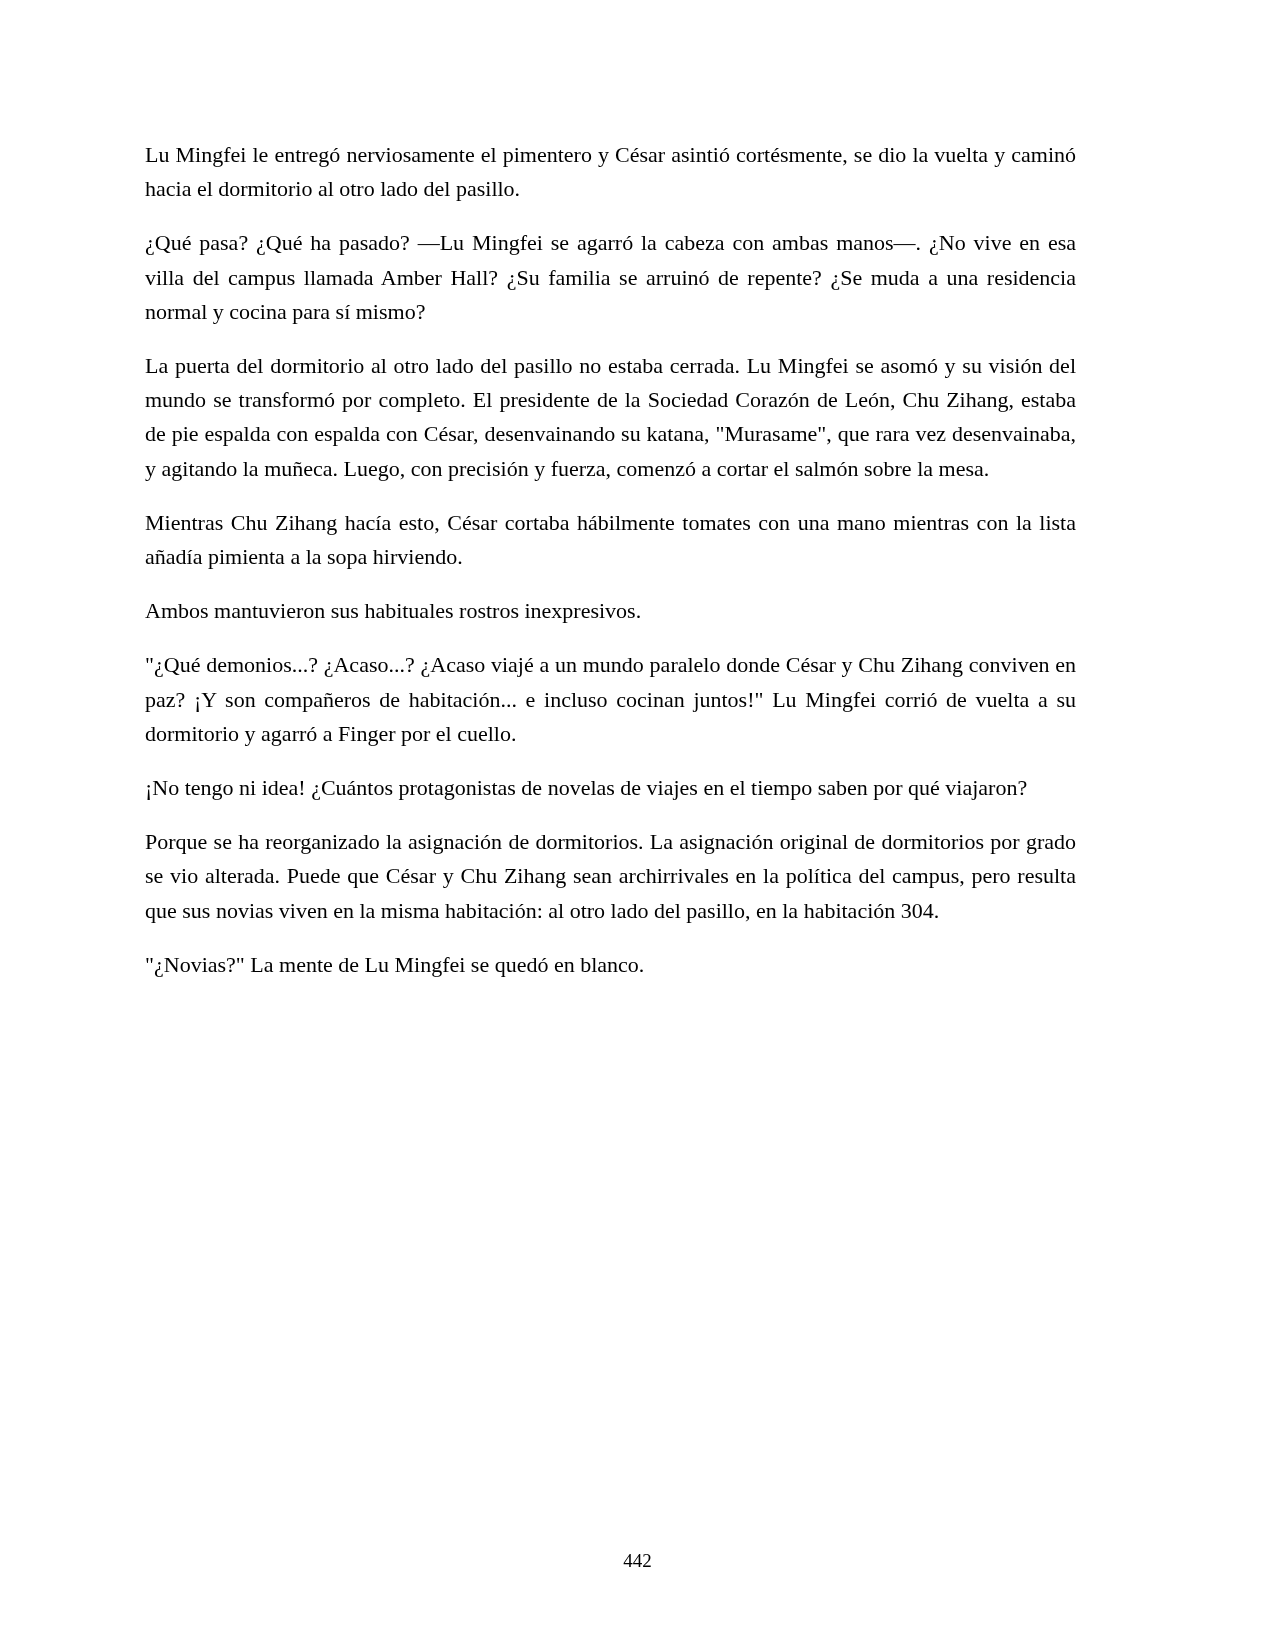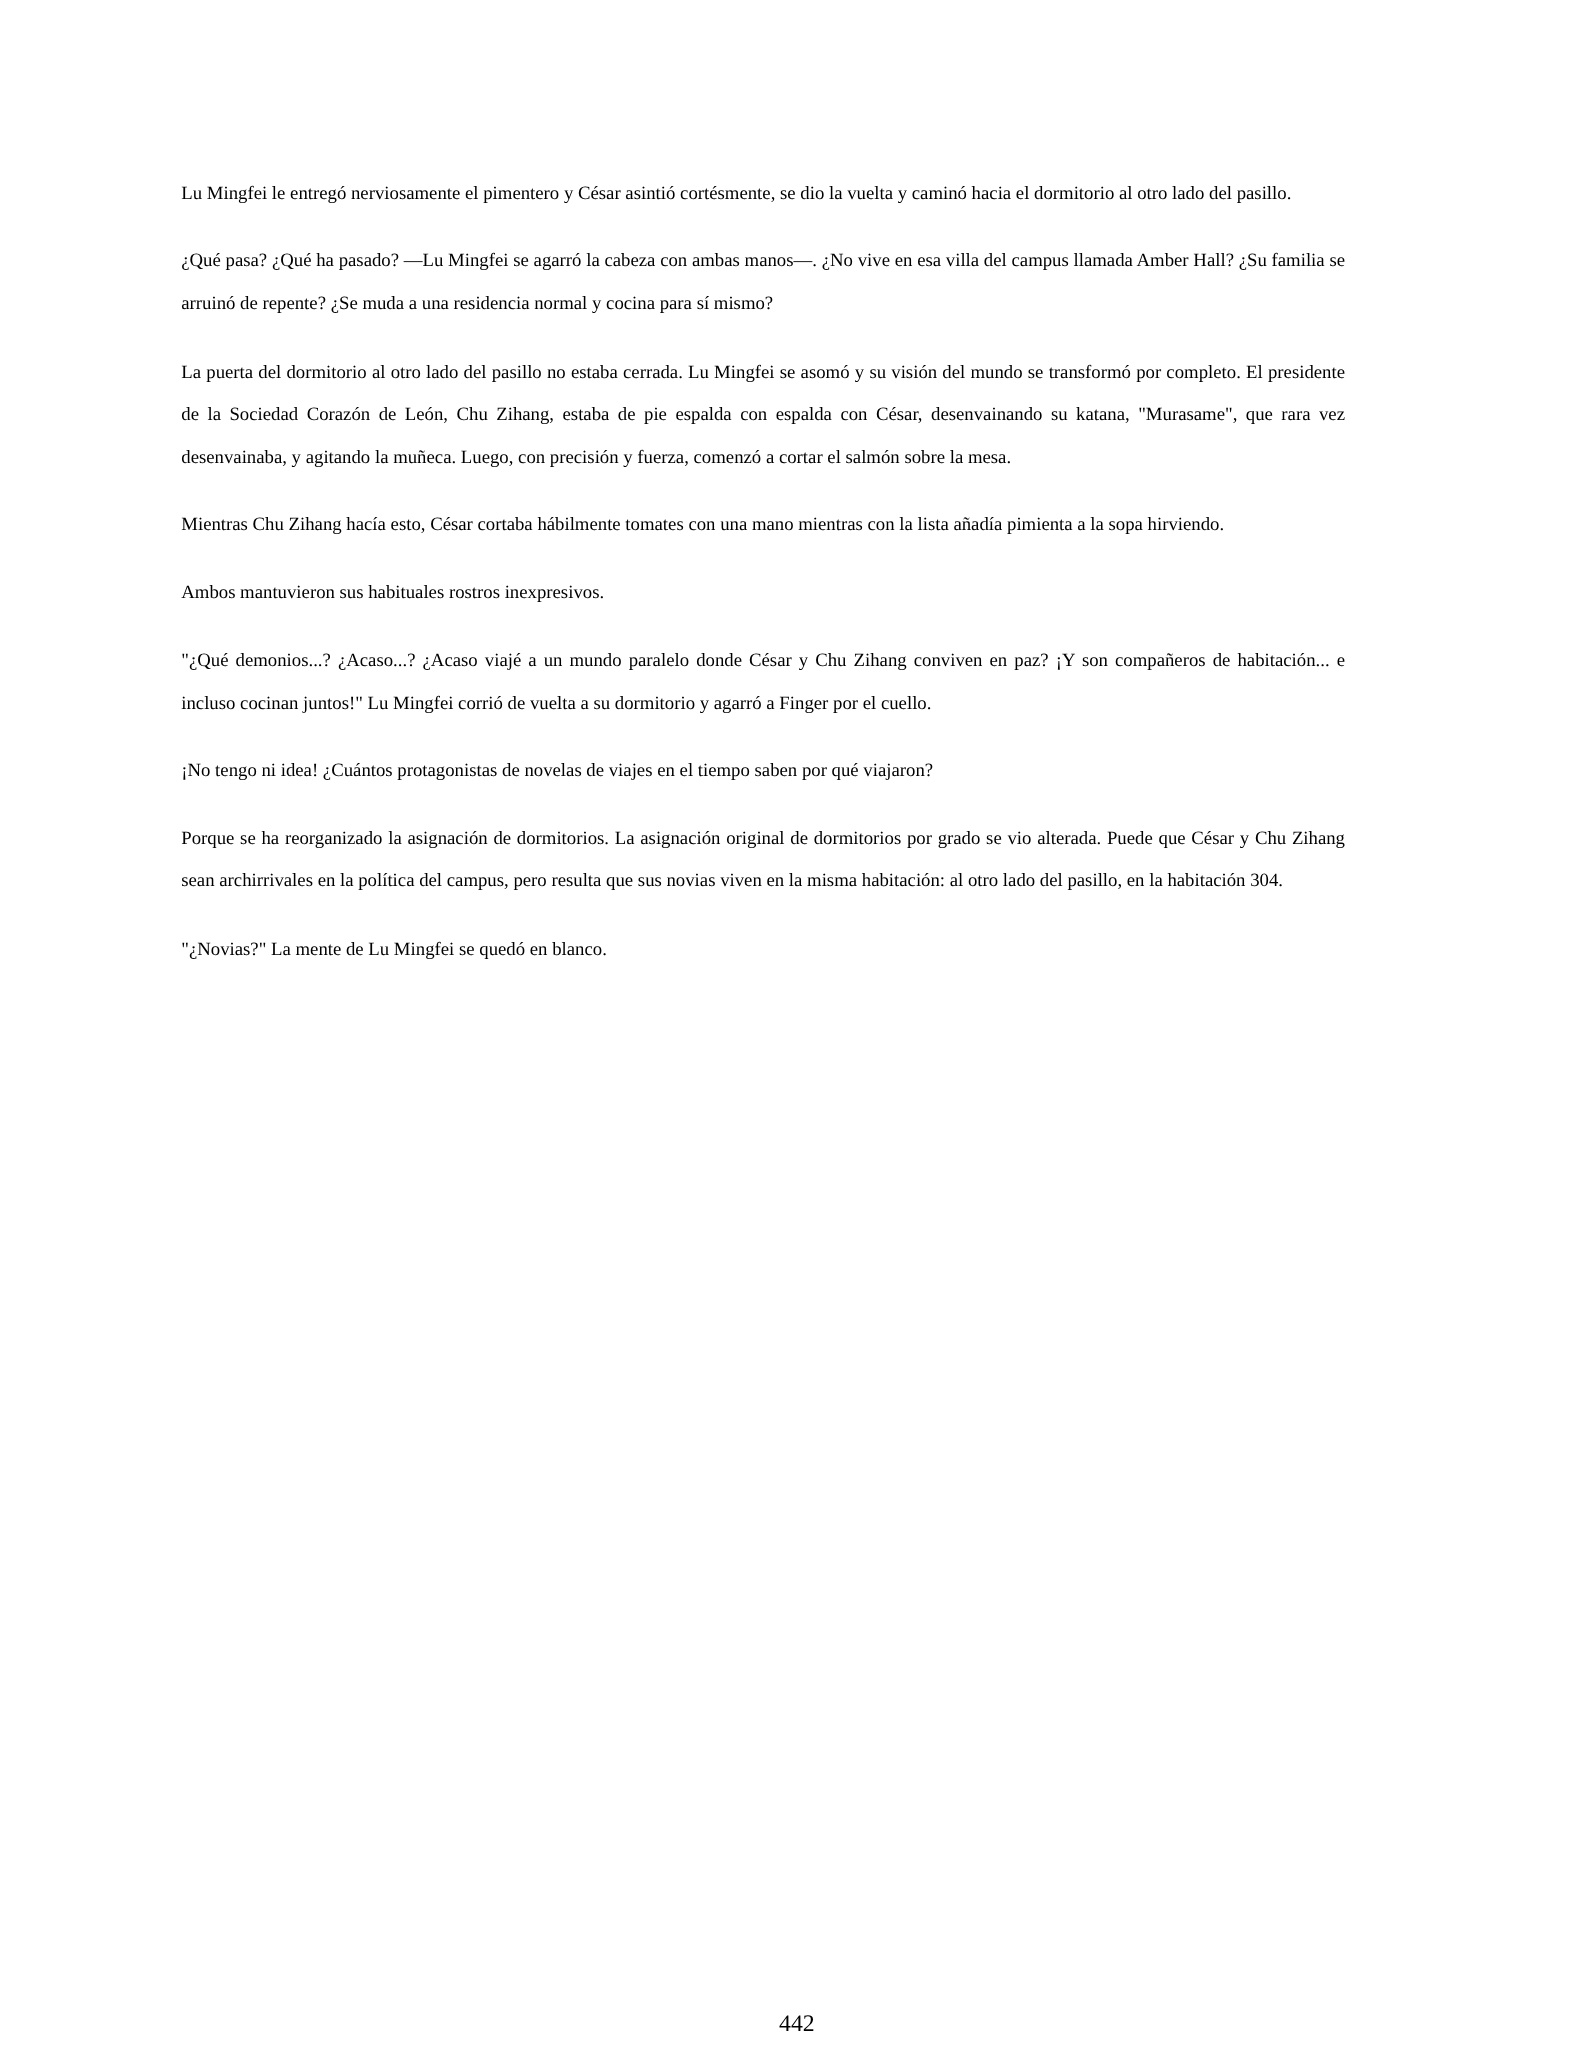--- a/index.html
+++ b/index.html
@@ -20,39 +20,39 @@
     box-sizing: border-box;
   }
   .text-column {
     position: absolute;
     left: 145px;
     top: 138px;
     width: 931px;
   }
   .para {
     margin: 0 0 20px 0;
-    font-size: 15px;
+    font-size: 22px;
     line-height: 34.2px;
     text-align: justify;
     text-justify: inter-word;
     letter-spacing: 0;
     word-spacing: 0;
     hyphens: none;
     -webkit-hyphens: none;
   }
   .para:last-child {
     margin-bottom: 0;
   }
   
   .para { text-align-last: left; }
   .page-number {
     position: absolute;
     left: 0;
     right: 0;
-    top: 1607px;
+    top: 1548px;
     text-align: center;
     font-size: 19px;
     line-height: 26px;
     font-family: "Liberation Serif", "DejaVu Serif", serif;
   }
 </style>
 </head>
 <body>
 
 <div class="page">

